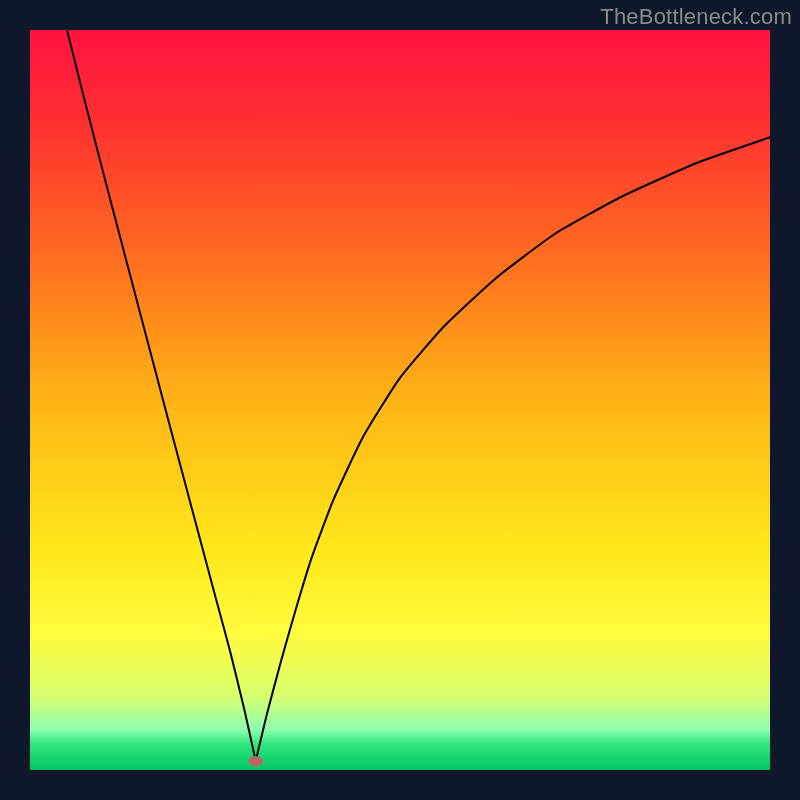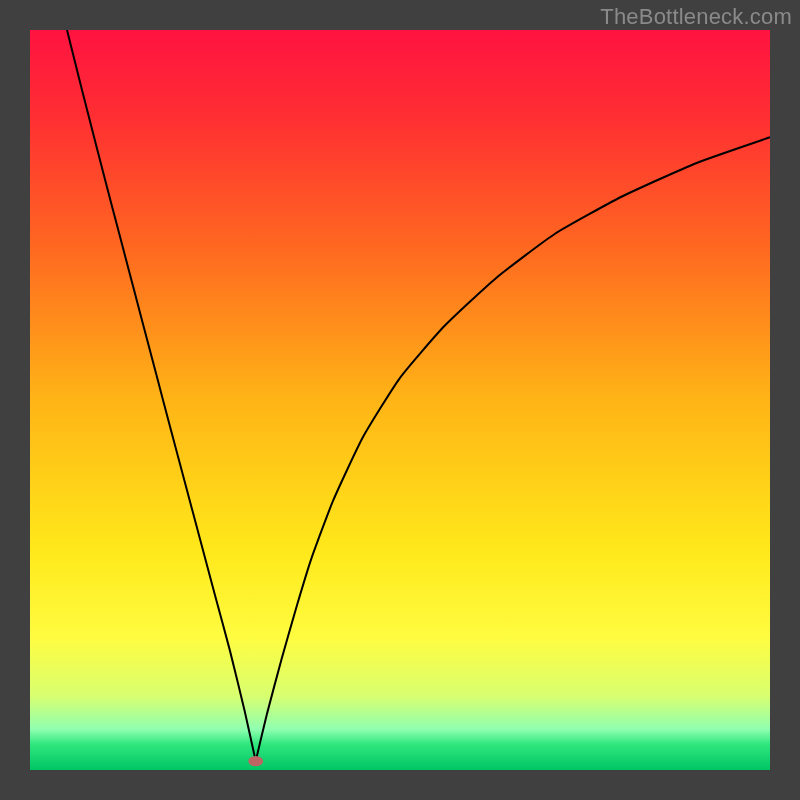--- a/index.html
+++ b/index.html
@@ -8,21 +8,21 @@
     width: 800px;
     height: 800px;
     overflow: hidden;
     background: #000;
     font-family: Arial, Helvetica, sans-serif;
   }
   .frame {
     position: relative;
     width: 800px;
     height: 800px;
-    background: #404040;
+    background: #0f172a;
   }
   .plot-area {
     position: absolute;
     left: 30px;
     top: 30px;
     width: 740px;
     height: 740px;
     overflow: hidden;
   }
   .watermark {

